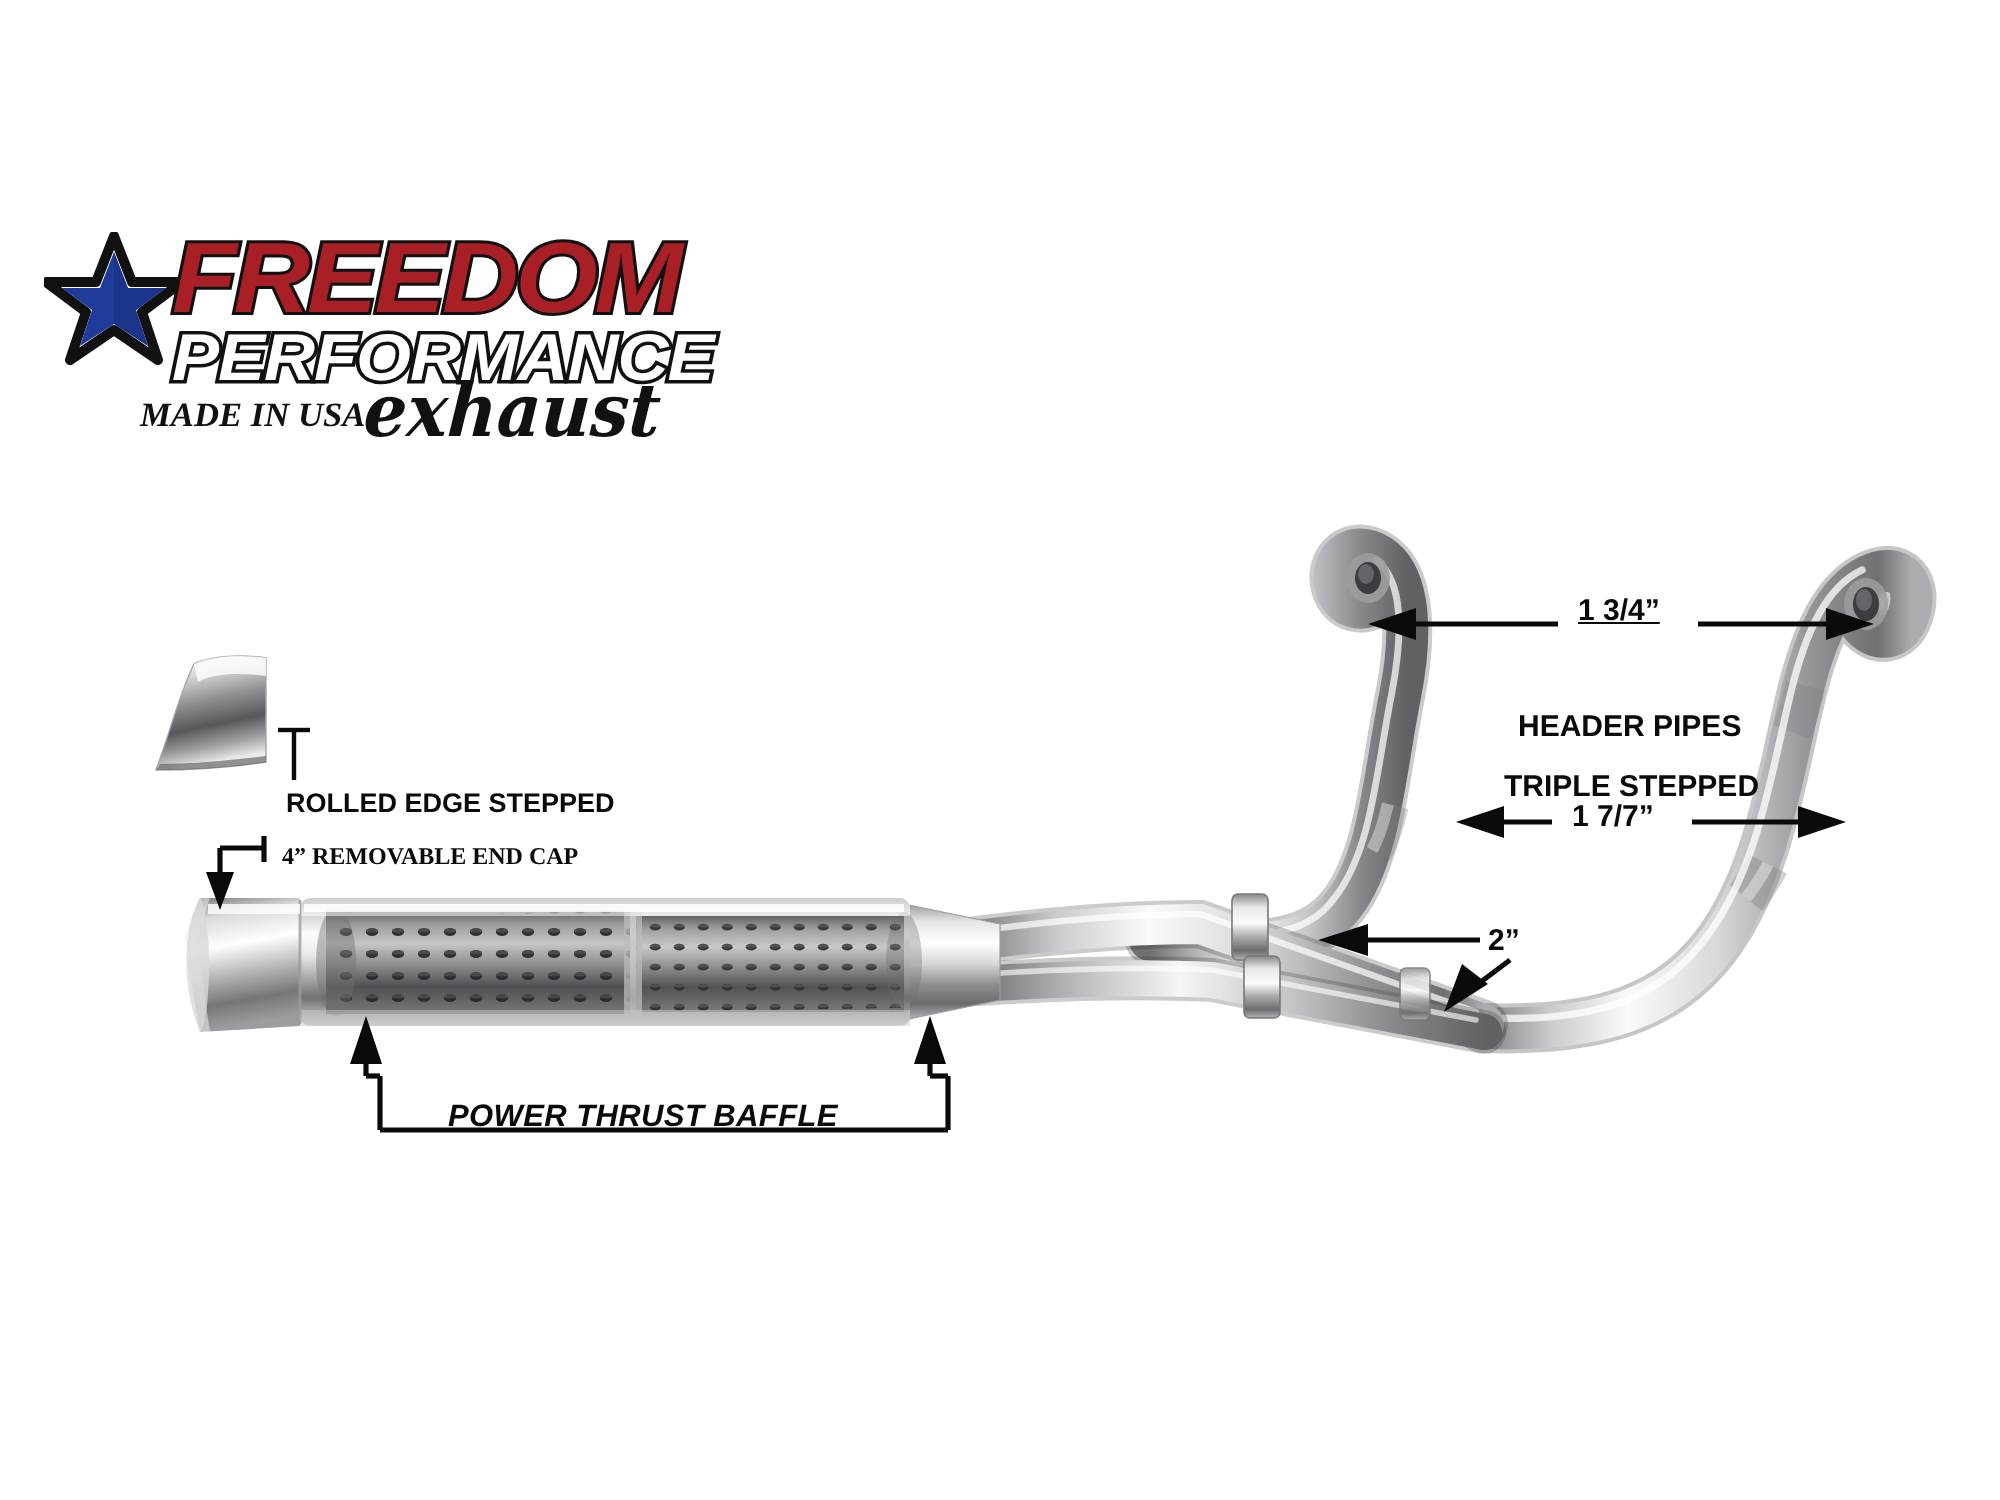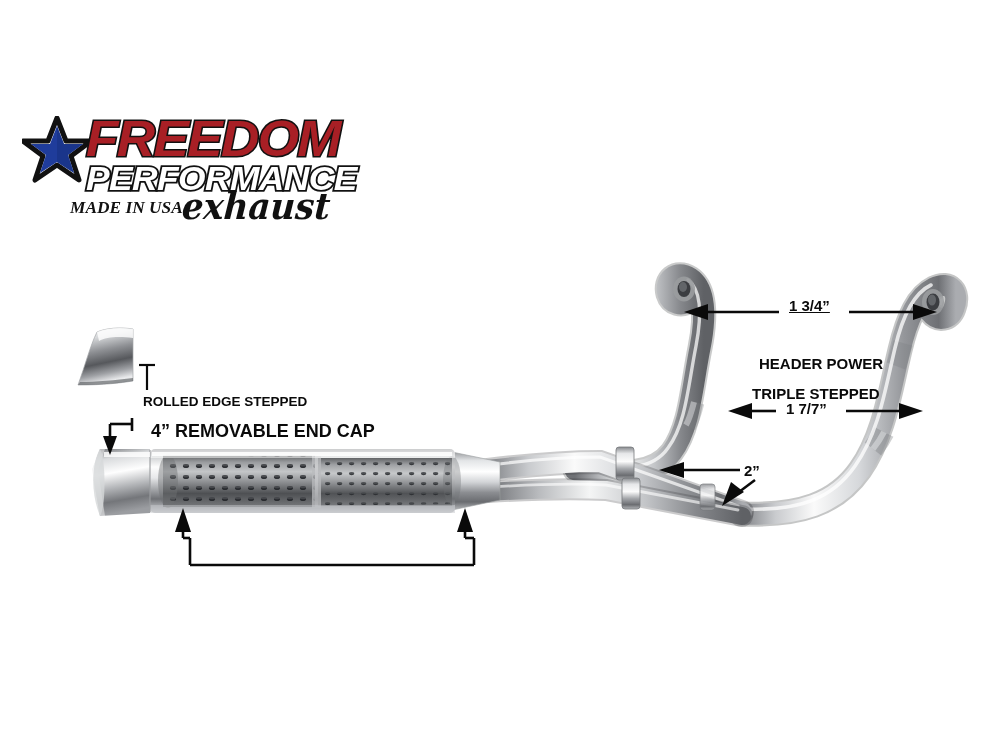--- a/index.html
+++ b/index.html
@@ -93,21 +93,21 @@
   
   .callout {
     position: absolute;
     font-family: "Liberation Sans", sans-serif;
     font-weight: bold;
     color: #0a0a0a;
     white-space: nowrap;
     line-height: 1.18;
   }
   #label-rolled-edge  { left: 143px; top: 394px; font-size: 13.5px; }
-  #label-end-cap      { left: 151px; top: 421px; font-size: 18px; }
+  #label-end-cap      { left: 141px; top: 421px; font-size: 12px; font-family: Liberation Serif, serif; }
   #label-giant        { left: 217px; top: 527px; font-size: 15.5px; letter-spacing: 0.2px;}
   #label-power-thrust { left: 224px; top: 550px; font-size: 15.5px; font-style: italic; letter-spacing: 0.2px;}
   #label-dim-134      { left: 789px; top: 297px; font-size: 15px; text-decoration: underline; }
   #label-triple-1     { left: 752px; top: 337px; font-size: 15px; margin-top: 48px; }
   #label-triple-2     { left: 759px; top: 355px; font-size: 15px; }
   #label-dim-178      { left: 786px; top: 400px; font-size: 15px; }
   #label-dim-2        { left: 744px; top: 462px; font-size: 15px; }
 
   #art { position: absolute; left: 0; top: 0; }
 </style>
@@ -371,24 +371,25 @@
     <div id="logo-performance">PERFORMANCE</div>
     <div id="logo-made-in-usa">MADE IN USA</div>
     <div id="logo-exhaust">exhaust</div>
   </div>
 
   <div class="callout" id="label-rolled-edge">ROLLED EDGE STEPPED</div>
 
   <div class="callout" id="label-end-cap">4” REMOVABLE END CAP</div>
 
 
+  <div class="callout" id="label-power-thrust">POWER THRUST BAFFLE</div>
 
   <div class="callout" id="label-dim-134">1 3/4”</div>
 
   <div class="callout" id="label-triple-1">TRIPLE STEPPED</div>
 
-  <div class="callout" id="label-triple-2">HEADER POWER</div>
+  <div class="callout" id="label-triple-2">HEADER PIPES</div>
 
   <div class="callout" id="label-dim-178">1 7/7”</div>
 
   <div class="callout" id="label-dim-2">2”</div>
 
 </div>
 
 </body></html>

